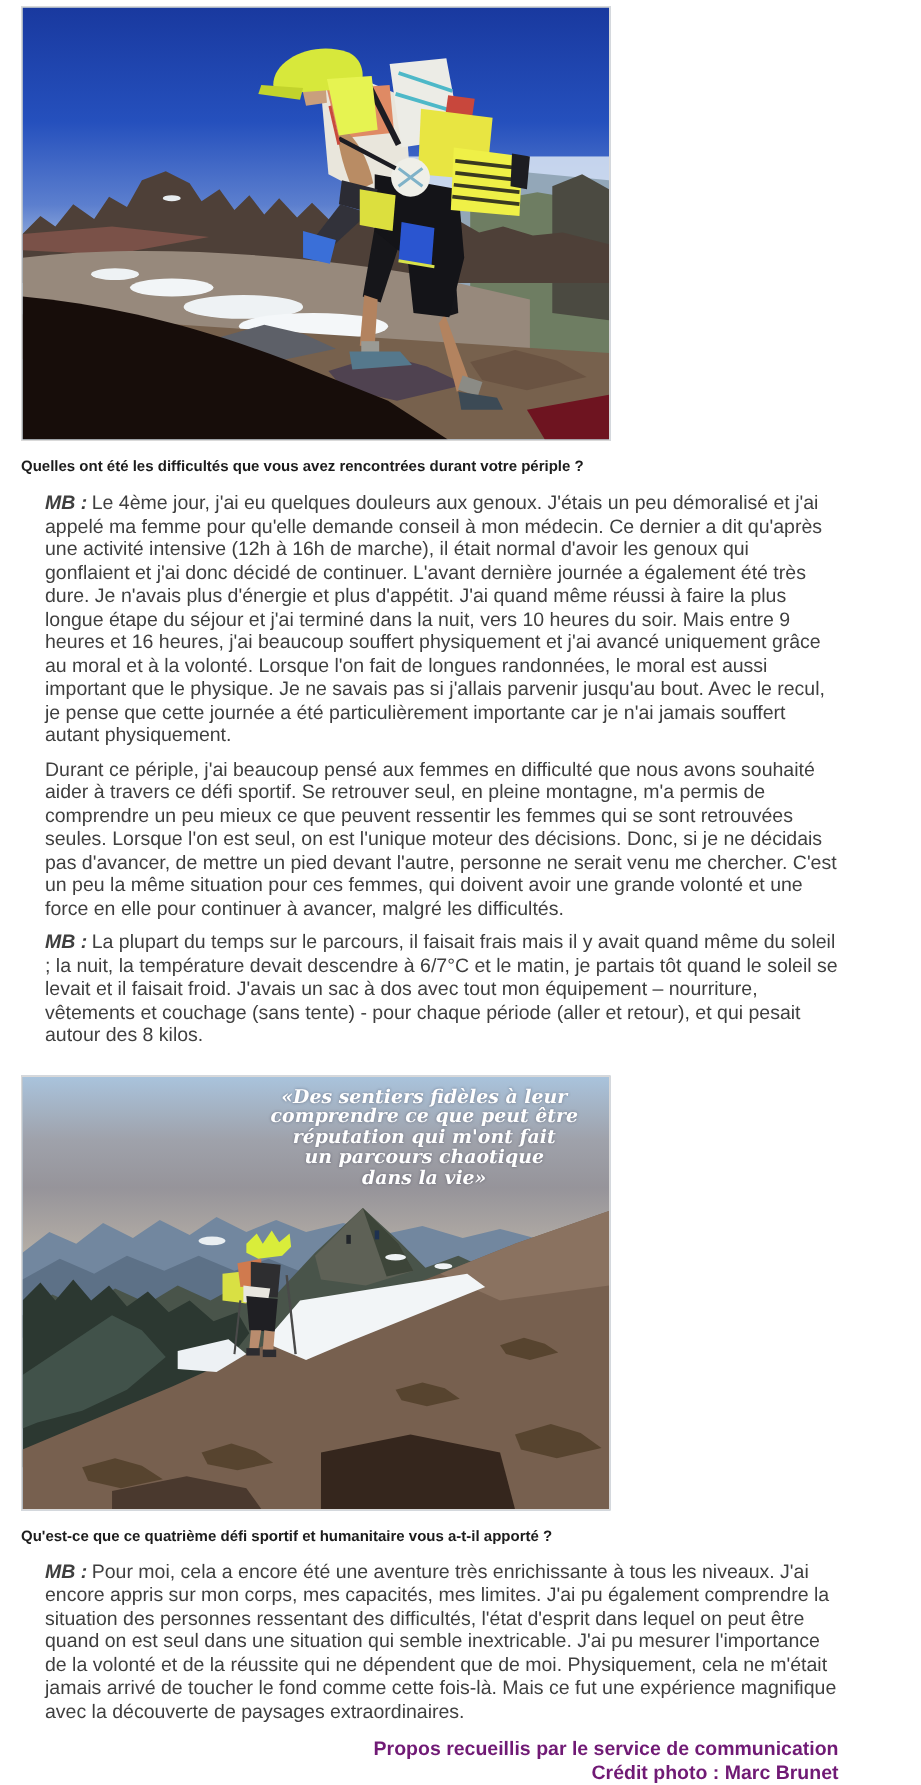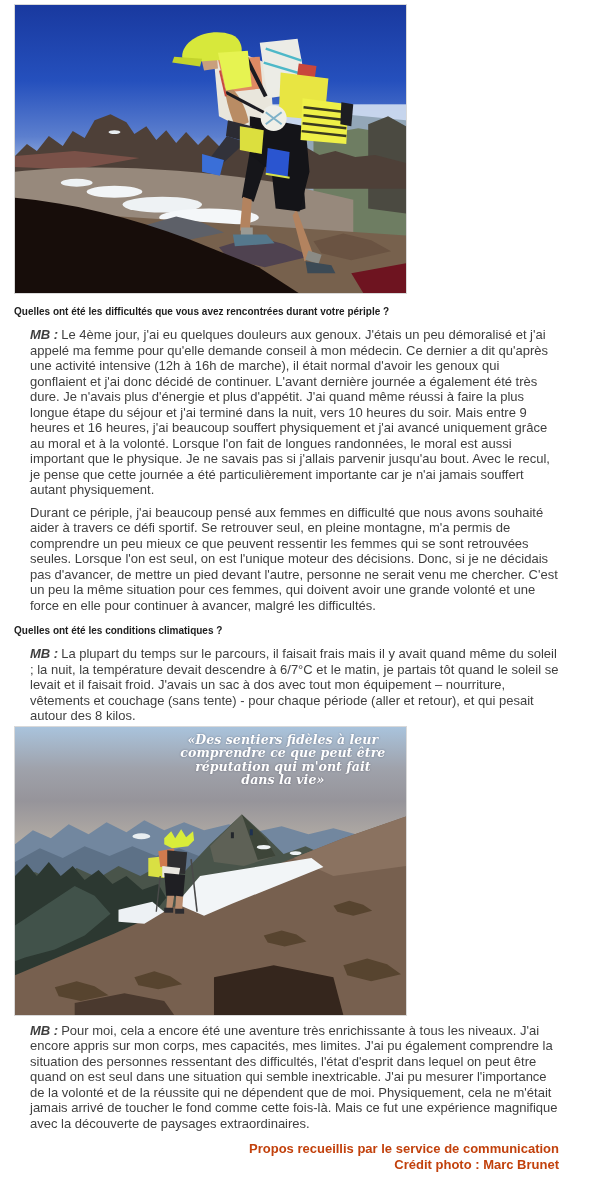--- a/index.html
+++ b/index.html
@@ -16,31 +16,31 @@
   }
   .photo svg{display:block;width:100%;height:100%;}
   h2.question{
     font-size:10px;line-height:16px;font-weight:bold;color:#1c1c1c;
     margin:10px 0 0 0;
   }
   p.answer{
     font-size:13px;line-height:15.5px;margin:7px 0 0 16px;
   }
   p.answer .mb{font-weight:bold;font-style:italic;margin-right:3px;}
-  .photo2wrap{margin-top:2px;}
+  .photo2wrap{margin-top:19px;}
   .quote-overlay{
     position:absolute;top:6px;left:39%;width:59%;
     text-align:center;color:#ffffff;
     font-family:"DejaVu Serif","Liberation Serif",serif;
     font-style:italic;font-weight:bold;
     font-size:12.6px;line-height:13.6px;
     text-shadow:0 0 2px rgba(40,40,60,0.45);
   }
   .credits{
-    margin-top:10px;text-align:right;font-weight:bold;color:#c2410c;
+    margin-top:10px;text-align:right;font-weight:bold;color:#701a75;
     font-size:13px;line-height:15.5px;
   }
 </style>
 </head>
 <body>
 
 <div class="page">
 
   <div class="photo">
     <svg viewBox="0 0 393 290" preserveAspectRatio="none">
@@ -133,21 +133,20 @@
   </div>
 
   <div class="content">
 
     <h2 class="question">Quelles ont été les difficultés que vous avez rencontrées durant votre périple ?</h2>
 
     <p class="answer"><span class="mb">MB :</span><span>Le 4ème jour, j'ai eu quelques douleurs aux genoux. J'étais un peu démoralisé et j'ai appelé ma femme pour qu'elle demande conseil à mon médecin. Ce dernier a dit qu'après une activité intensive (12h à 16h de marche), il était normal d'avoir les genoux qui gonflaient et j'ai donc décidé de continuer. L'avant dernière journée a également été très dure. Je n'avais plus d'énergie et plus d'appétit. J'ai quand même réussi à faire la plus longue étape du séjour et j'ai terminé dans la nuit, vers 10 heures du soir. Mais entre 9 heures et 16 heures, j'ai beaucoup souffert physiquement et j'ai avancé uniquement grâce au moral et à la volonté. Lorsque l'on fait de longues randonnées, le moral est aussi important que le physique. Je ne savais pas si j'allais parvenir jusqu'au bout. Avec le recul, je pense que cette journée a été particulièrement importante car je n'ai jamais souffert autant physiquement.</span></p>
 
     <p class="answer"><span>Durant ce périple, j'ai beaucoup pensé aux femmes en difficulté que nous avons souhaité aider à travers ce défi sportif. Se retrouver seul, en pleine montagne, m'a permis de comprendre un peu mieux ce que peuvent ressentir les femmes qui se sont retrouvées seules. Lorsque l'on est seul, on est l'unique moteur des décisions. Donc, si je ne décidais pas d'avancer, de mettre un pied devant l'autre, personne ne serait venu me chercher. C'est un peu la même situation pour ces femmes, qui doivent avoir une grande volonté et une force en elle pour continuer à avancer, malgré les difficultés.</span></p>
 
-    <h2 class="question">Quelles ont été les conditions climatiques ?</h2>
 
     <p class="answer"><span class="mb">MB :</span><span>La plupart du temps sur le parcours, il faisait frais mais il y avait quand même du soleil ; la nuit, la température devait descendre à 6/7°C et le matin, je partais tôt quand le soleil se levait et il faisait froid. J'avais un sac à dos avec tout mon équipement – nourriture, vêtements et couchage (sans tente) - pour chaque période (aller et retour), et qui pesait autour des 8 kilos.</span></p>
 
     <div class="photo photo2wrap">
       <svg viewBox="0 0 393 290" preserveAspectRatio="none">
         <defs>
           <linearGradient id="p2sky" x1="0" x2="0" y1="0" y2="1">
             <stop offset="0" stop-color="#a9c3dc"></stop>
             <stop offset="0.35" stop-color="#9fa2ab"></stop>
             <stop offset="0.62" stop-color="#96949a"></stop>
@@ -202,24 +201,26 @@
           <rect x="150" y="182" width="9" height="5" fill="#2c2c30"></rect>
           <rect x="161" y="183" width="9" height="5" fill="#2c2c30"></rect>
           <line x1="177" y1="133" x2="183" y2="186" stroke="#4a4a4a" stroke-width="1.6"></line>
           <line x1="146" y1="150" x2="142" y2="186" stroke="#4a4a4a" stroke-width="1.4"></line>
         </g>
       </svg>
       <div class="quote-overlay">
         <div>«Des sentiers fidèles à leur</div>
         <div>comprendre ce que peut être</div>
         <div>réputation qui m'ont fait</div>
+        <div>un parcours chaotique</div>
         <div>dans la vie»</div>
       </div>
     </div>
 
+    <h2 class="question">Qu'est-ce que ce quatrième défi sportif et humanitaire vous a-t-il apporté ?</h2>
 
     <p class="answer"><span class="mb">MB :</span><span>Pour moi, cela a encore été une aventure très enrichissante à tous les niveaux. J'ai encore appris sur mon corps, mes capacités, mes limites. J'ai pu également comprendre la situation des personnes ressentant des difficultés, l'état d'esprit dans lequel on peut être quand on est seul dans une situation qui semble inextricable. J'ai pu mesurer l'importance de la volonté et de la réussite qui ne dépendent que de moi. Physiquement, cela ne m'était jamais arrivé de toucher le fond comme cette fois-là. Mais ce fut une expérience magnifique avec la découverte de paysages extraordinaires.</span></p>
 
     <div class="credits">
       <div>Propos recueillis par le service de communication</div>
       <div>Crédit photo : Marc Brunet</div>
     </div>
 
   </div>
 </div>

